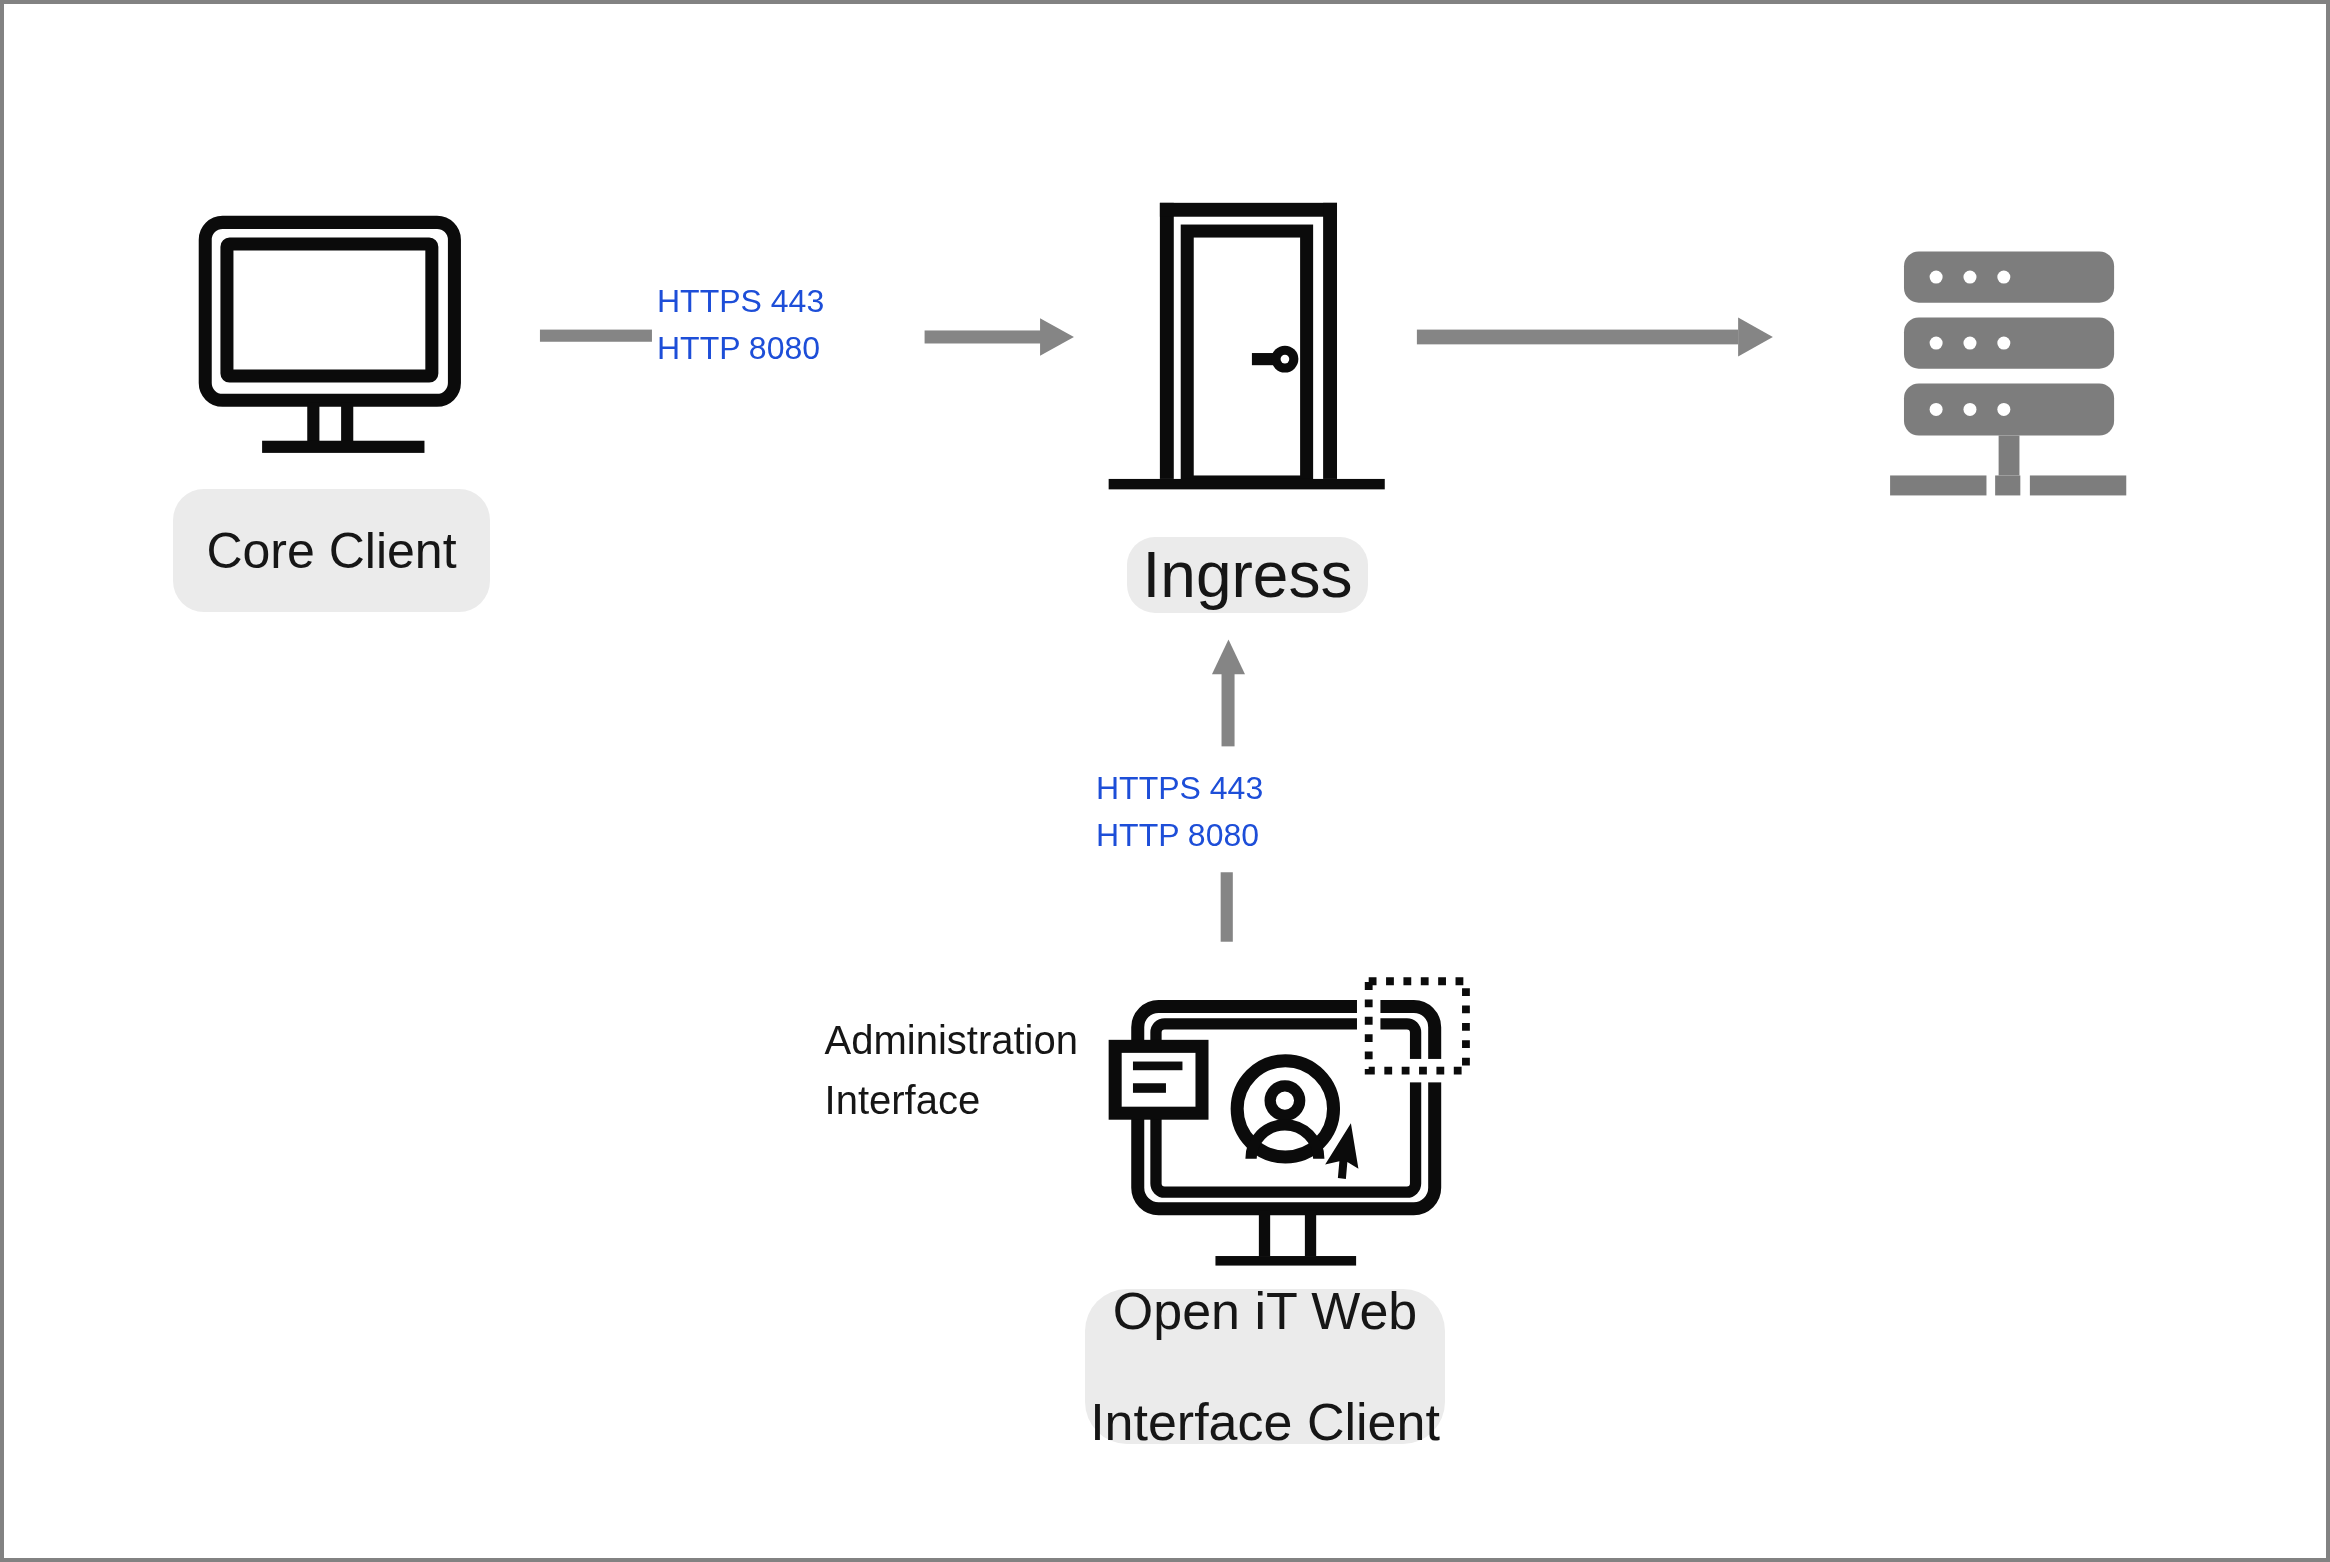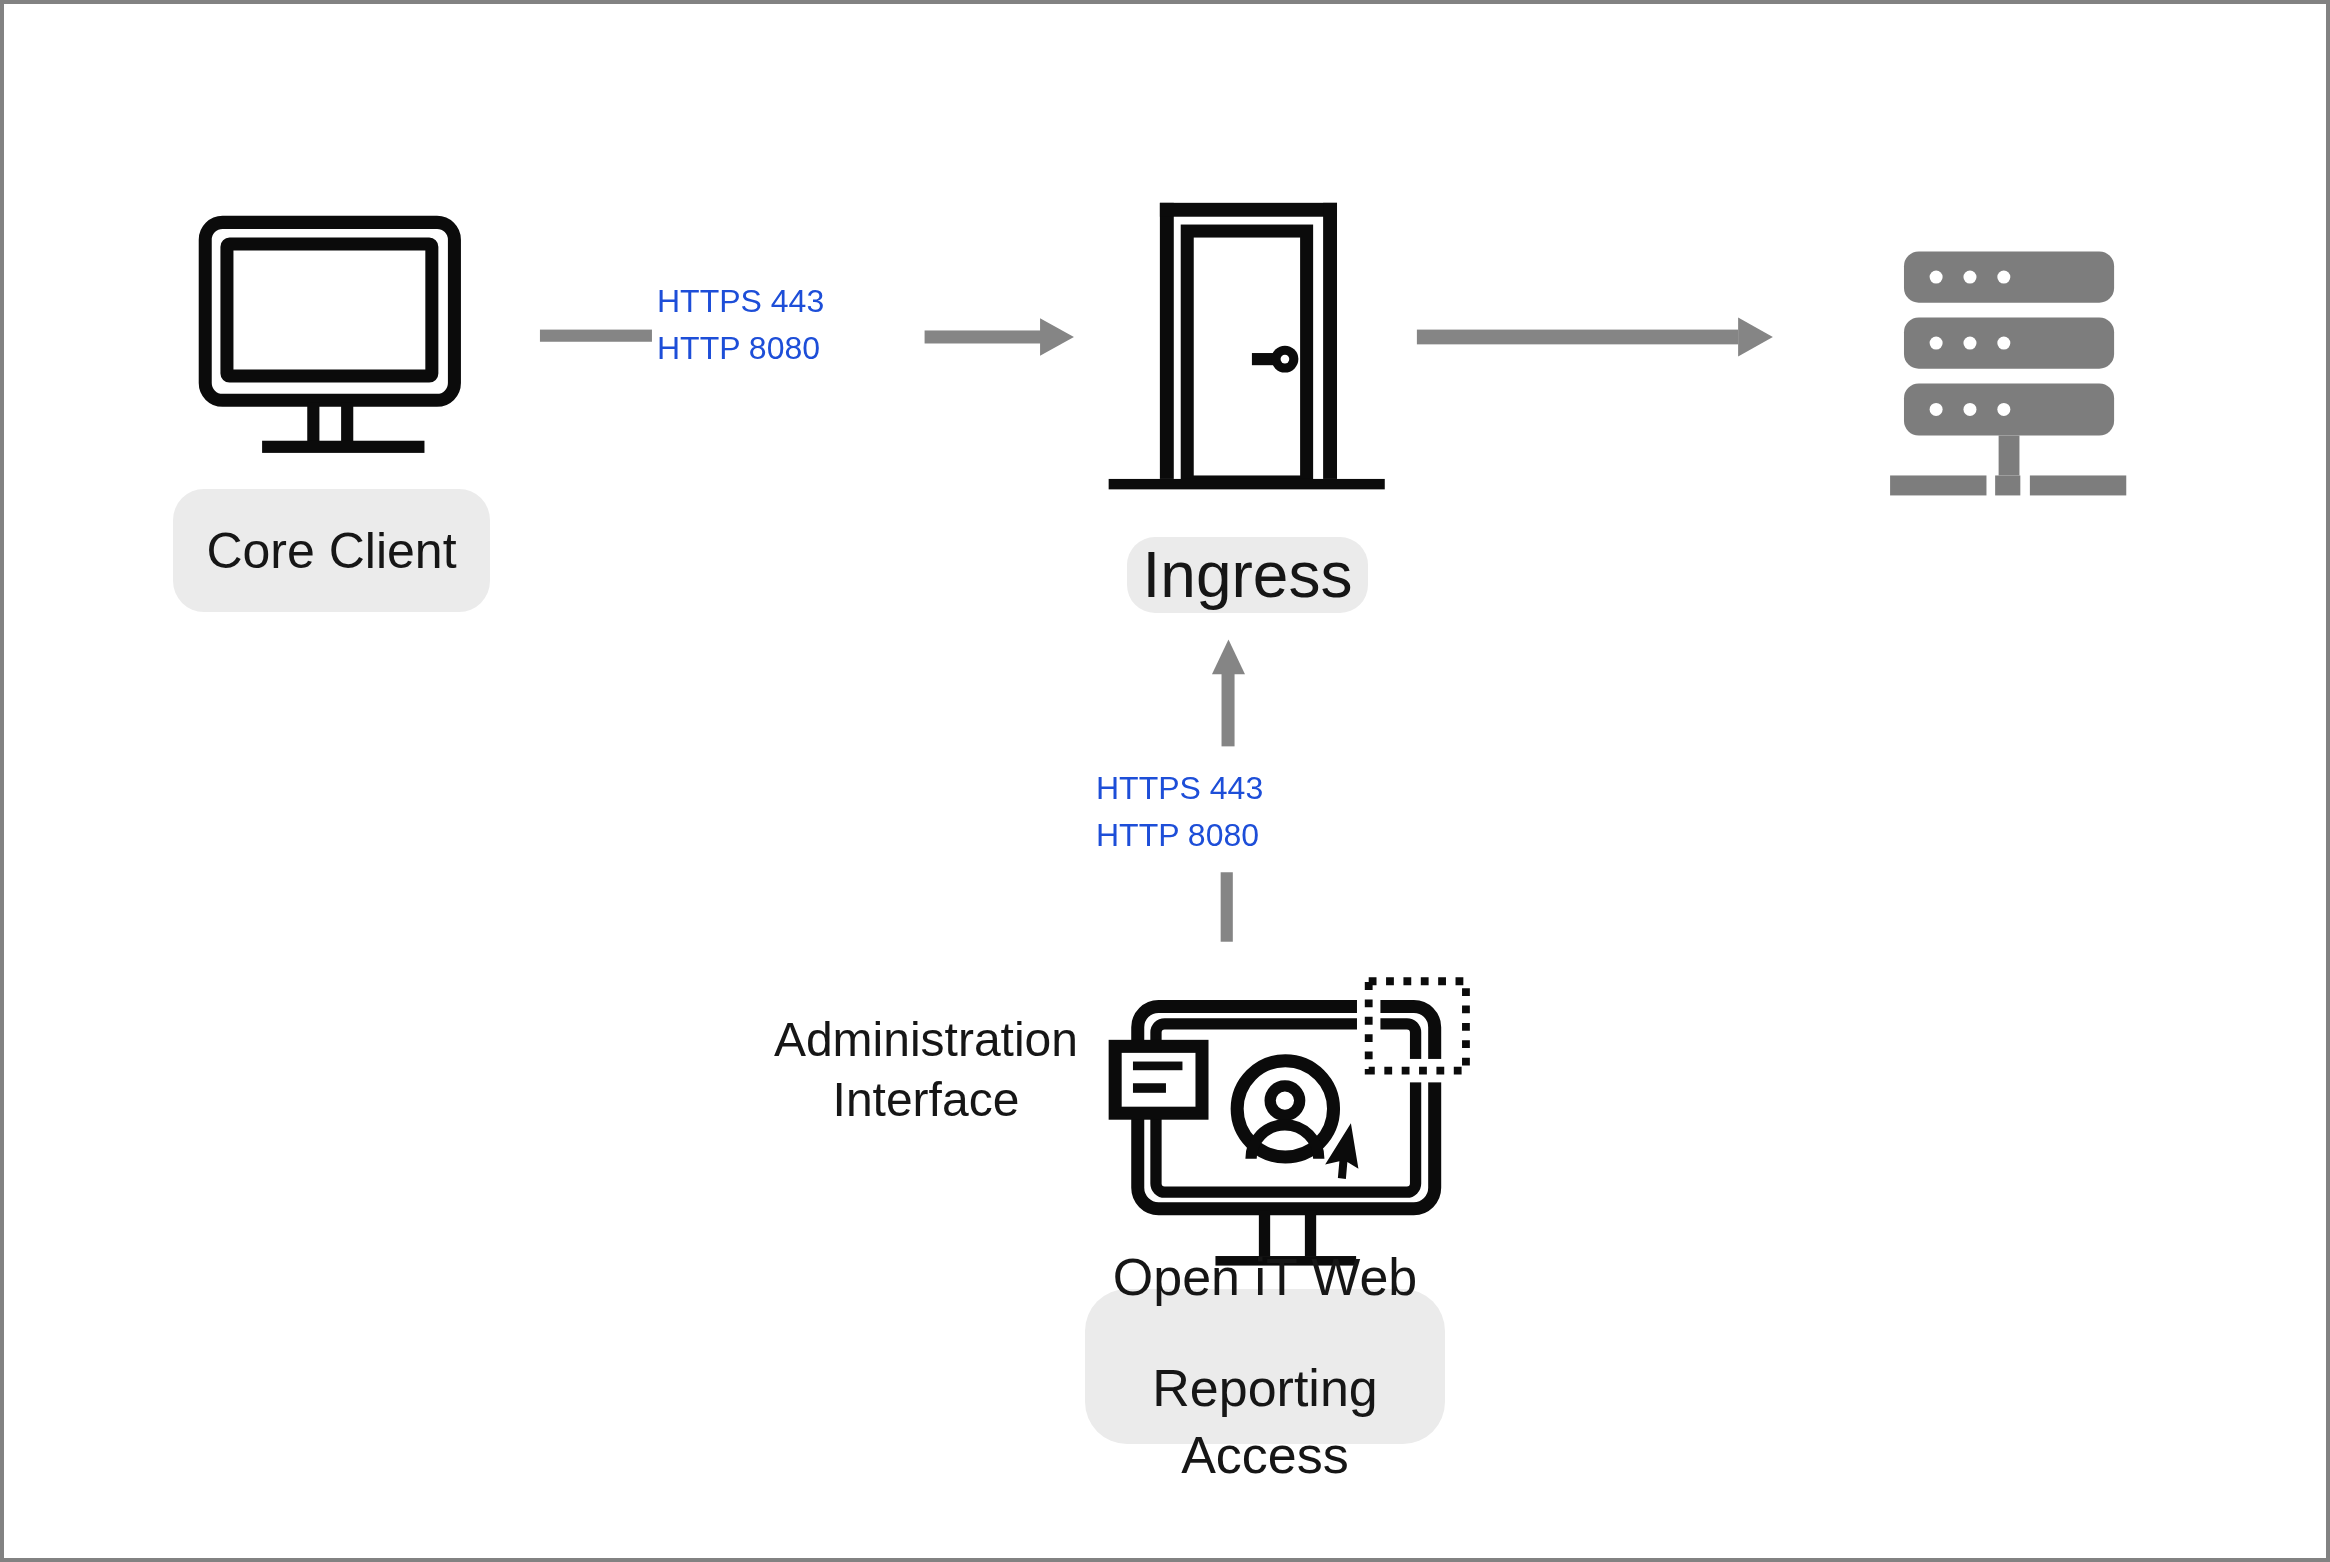--- a/index.html
+++ b/index.html
@@ -35,23 +35,23 @@
     text-align:left;
     width:261px;
   }
   .edge-label-h{left:653px;top:274px;}
   .edge-label-v{left:1092px;top:761px;}
   .annotation{
     position:absolute;
     right:1248px;
     top:1006px;
     color:#161616;
-    font-size:48px;
+    font-size:40px;
     line-height:60px;
-    text-align:center;
+    text-align:left;
     white-space:nowrap;
   }
 </style>
 </head>
 <body>
 
 <div class="canvas">
 
   <svg class="layer" width="2330" height="1562" viewBox="0 0 2683 1799" xmlns="http://www.w3.org/2000/svg">
 
@@ -145,21 +145,21 @@
     <span>Core Client</span>
   </div>
 
   <div class="pill pill-in">
     <span>Ingress</span>
   </div>
 
 
   <div class="pill pill-web">
     <span>Open iT Web</span>
-    <span>Reporting Access</span>
+    <span>Interface Client</span>
   </div>
 
   <div class="edge-label edge-label-h">
     <div>HTTPS 443</div>
     <div>HTTP 8080</div>
   </div>
 
   <div class="edge-label edge-label-v">
     <div>HTTPS 443</div>
     <div>HTTP 8080</div>

